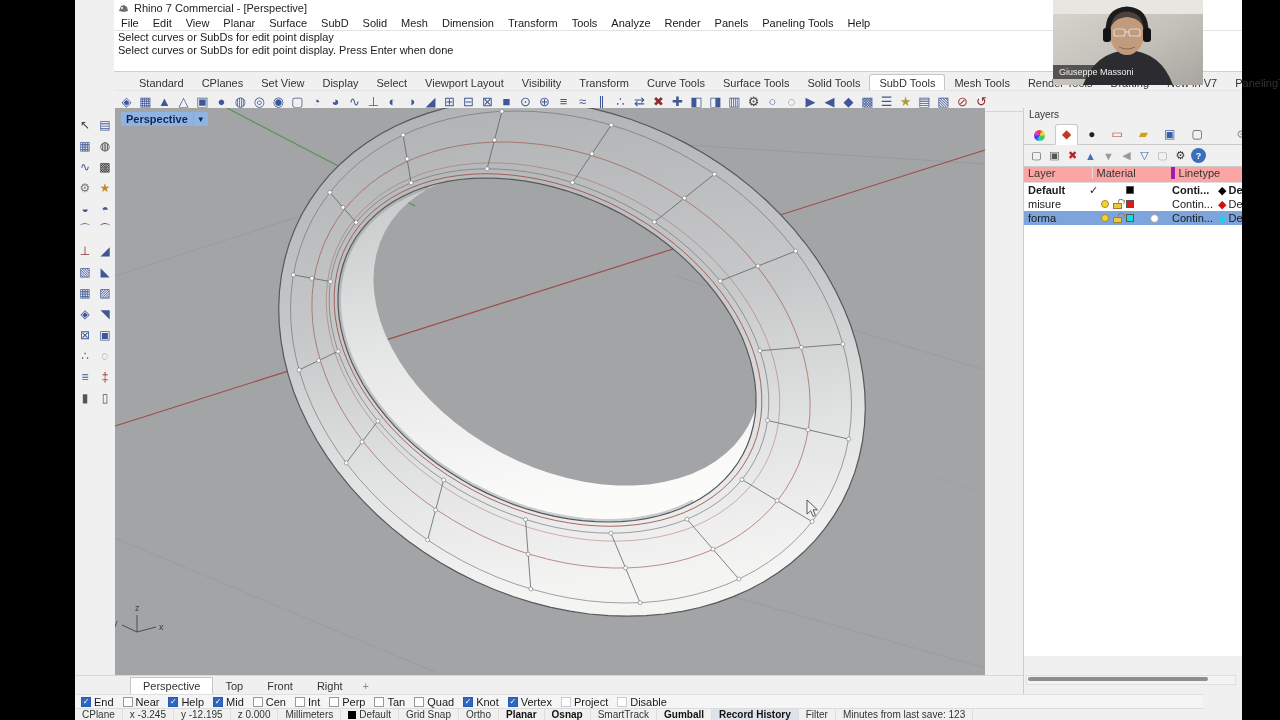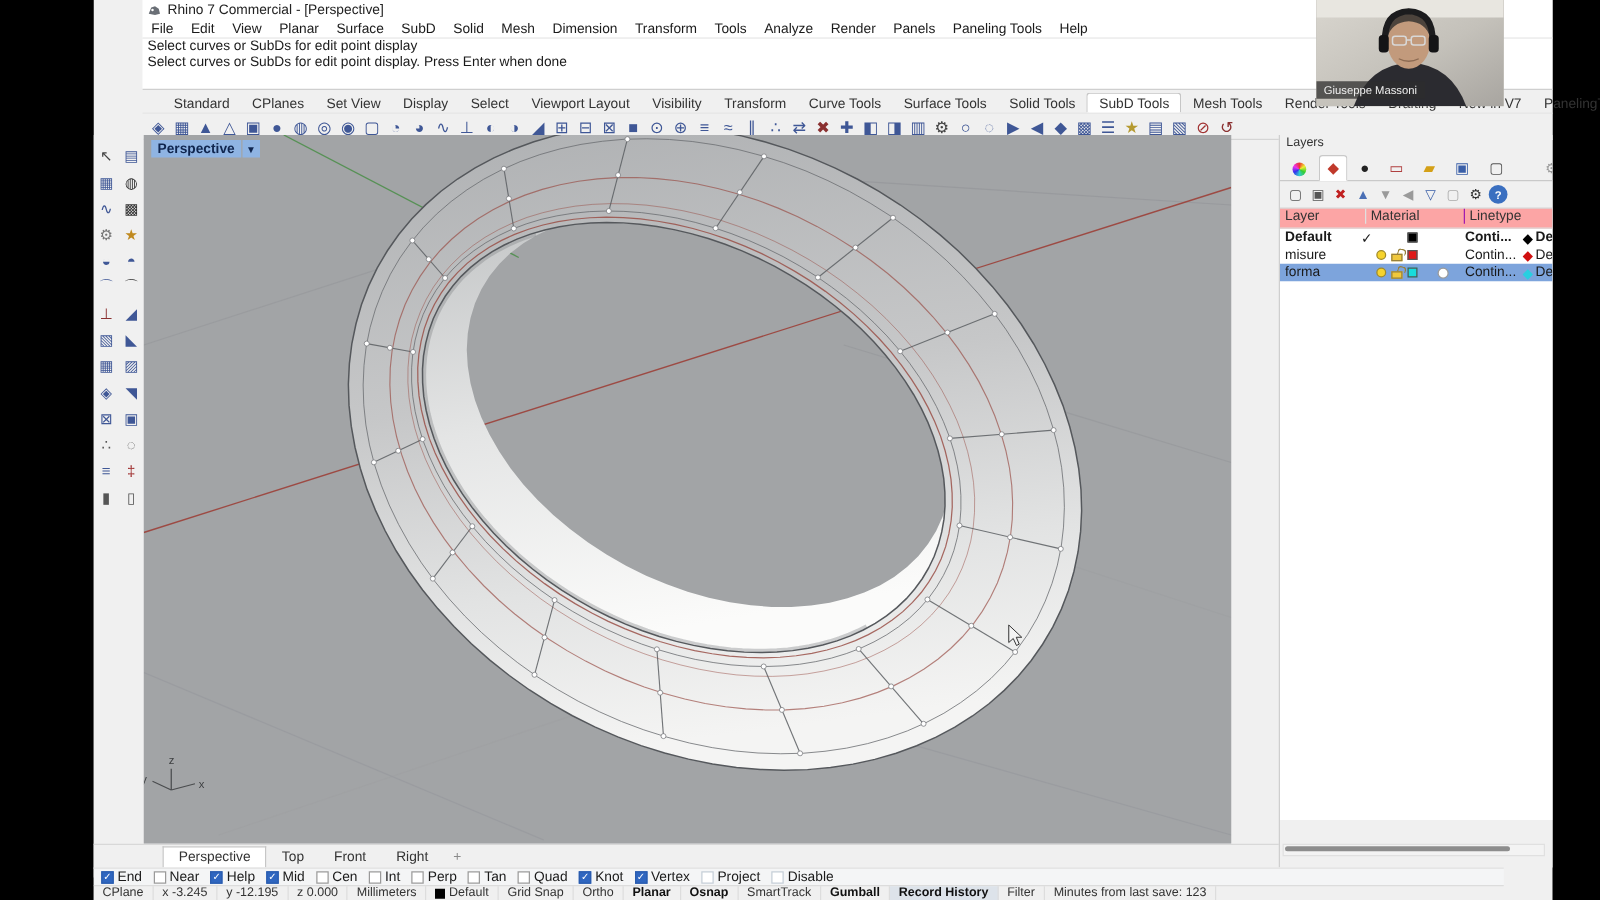--- a/index.html
+++ b/index.html
@@ -49,21 +49,21 @@
   .ptab{padding:2px 6px 3px 6px;font-size:12px;display:flex;align-items:center;}
   .ptab.active{background:#fff;border:1px solid #c9c9c9;border-bottom:1px solid #fff;border-radius:3px 3px 0 0;margin-bottom:-1px;}
   .colorwheel{width:11px;height:11px;border-radius:50%;background:conic-gradient(#e33,#ee3,#3c3,#3cc,#33e,#e3e,#e33);}
   #panel-gear{position:absolute;right:-4px;bottom:3px;color:#999;font-size:11px;}
   #panel-toolbar{height:21px;display:flex;align-items:center;gap:3px;padding:0 5px;background:#f0f0f0;}
   .pt-icon{width:15px;height:15px;display:flex;align-items:center;justify-content:center;font-size:11px;}
   .pt-icon.round{border-radius:50%;font-weight:bold;font-size:9px;}
   #layer-table{background:#fff;height:489px;border-top:1px solid #ccc;}
   #layer-head{display:flex;height:15px;align-items:flex-start;background:#fca5a5;border-bottom:1px solid #ddd;color:#333;gap:36px;}
   #layer-head span{padding-left:4px;}
-  .col-name{width:106px;}.col-mat{width:38px;border-left:1px solid #e0e0e0;}.col-lt{width:46px;border-left:1px solid #a21caf;}.col-pr{flex:1;border-left:1px solid #e0e0e0;}
+  .col-name{width:106px;}.col-mat{width:38px;border-left:1px solid #e0e0e0;}.col-lt{width:46px;border-left:4px solid #a21caf;}.col-pr{flex:1;border-left:1px solid #e0e0e0;}
   .layer-row{display:flex;align-items:center;height:14px;white-space:nowrap;}
   .layer-row.selected{background:#7da4dc;}
   .lr-name{width:60px;padding-left:4px;overflow:hidden;}
   .lr-cur{width:11px;text-align:center;}
   .lr-bulb,.lr-lock{width:12px;display:flex;justify-content:center;}
   .lr-swatch{width:13px;display:flex;justify-content:center;}
   .lr-mat{width:36px;display:flex;justify-content:center;}
   .lr-lt{width:46px;overflow:hidden;}
   .lr-pr{flex:1;overflow:hidden;display:flex;align-items:center;gap:2px;}
   .sw{width:8px;height:8px;border:1px solid #555;box-sizing:border-box;}

